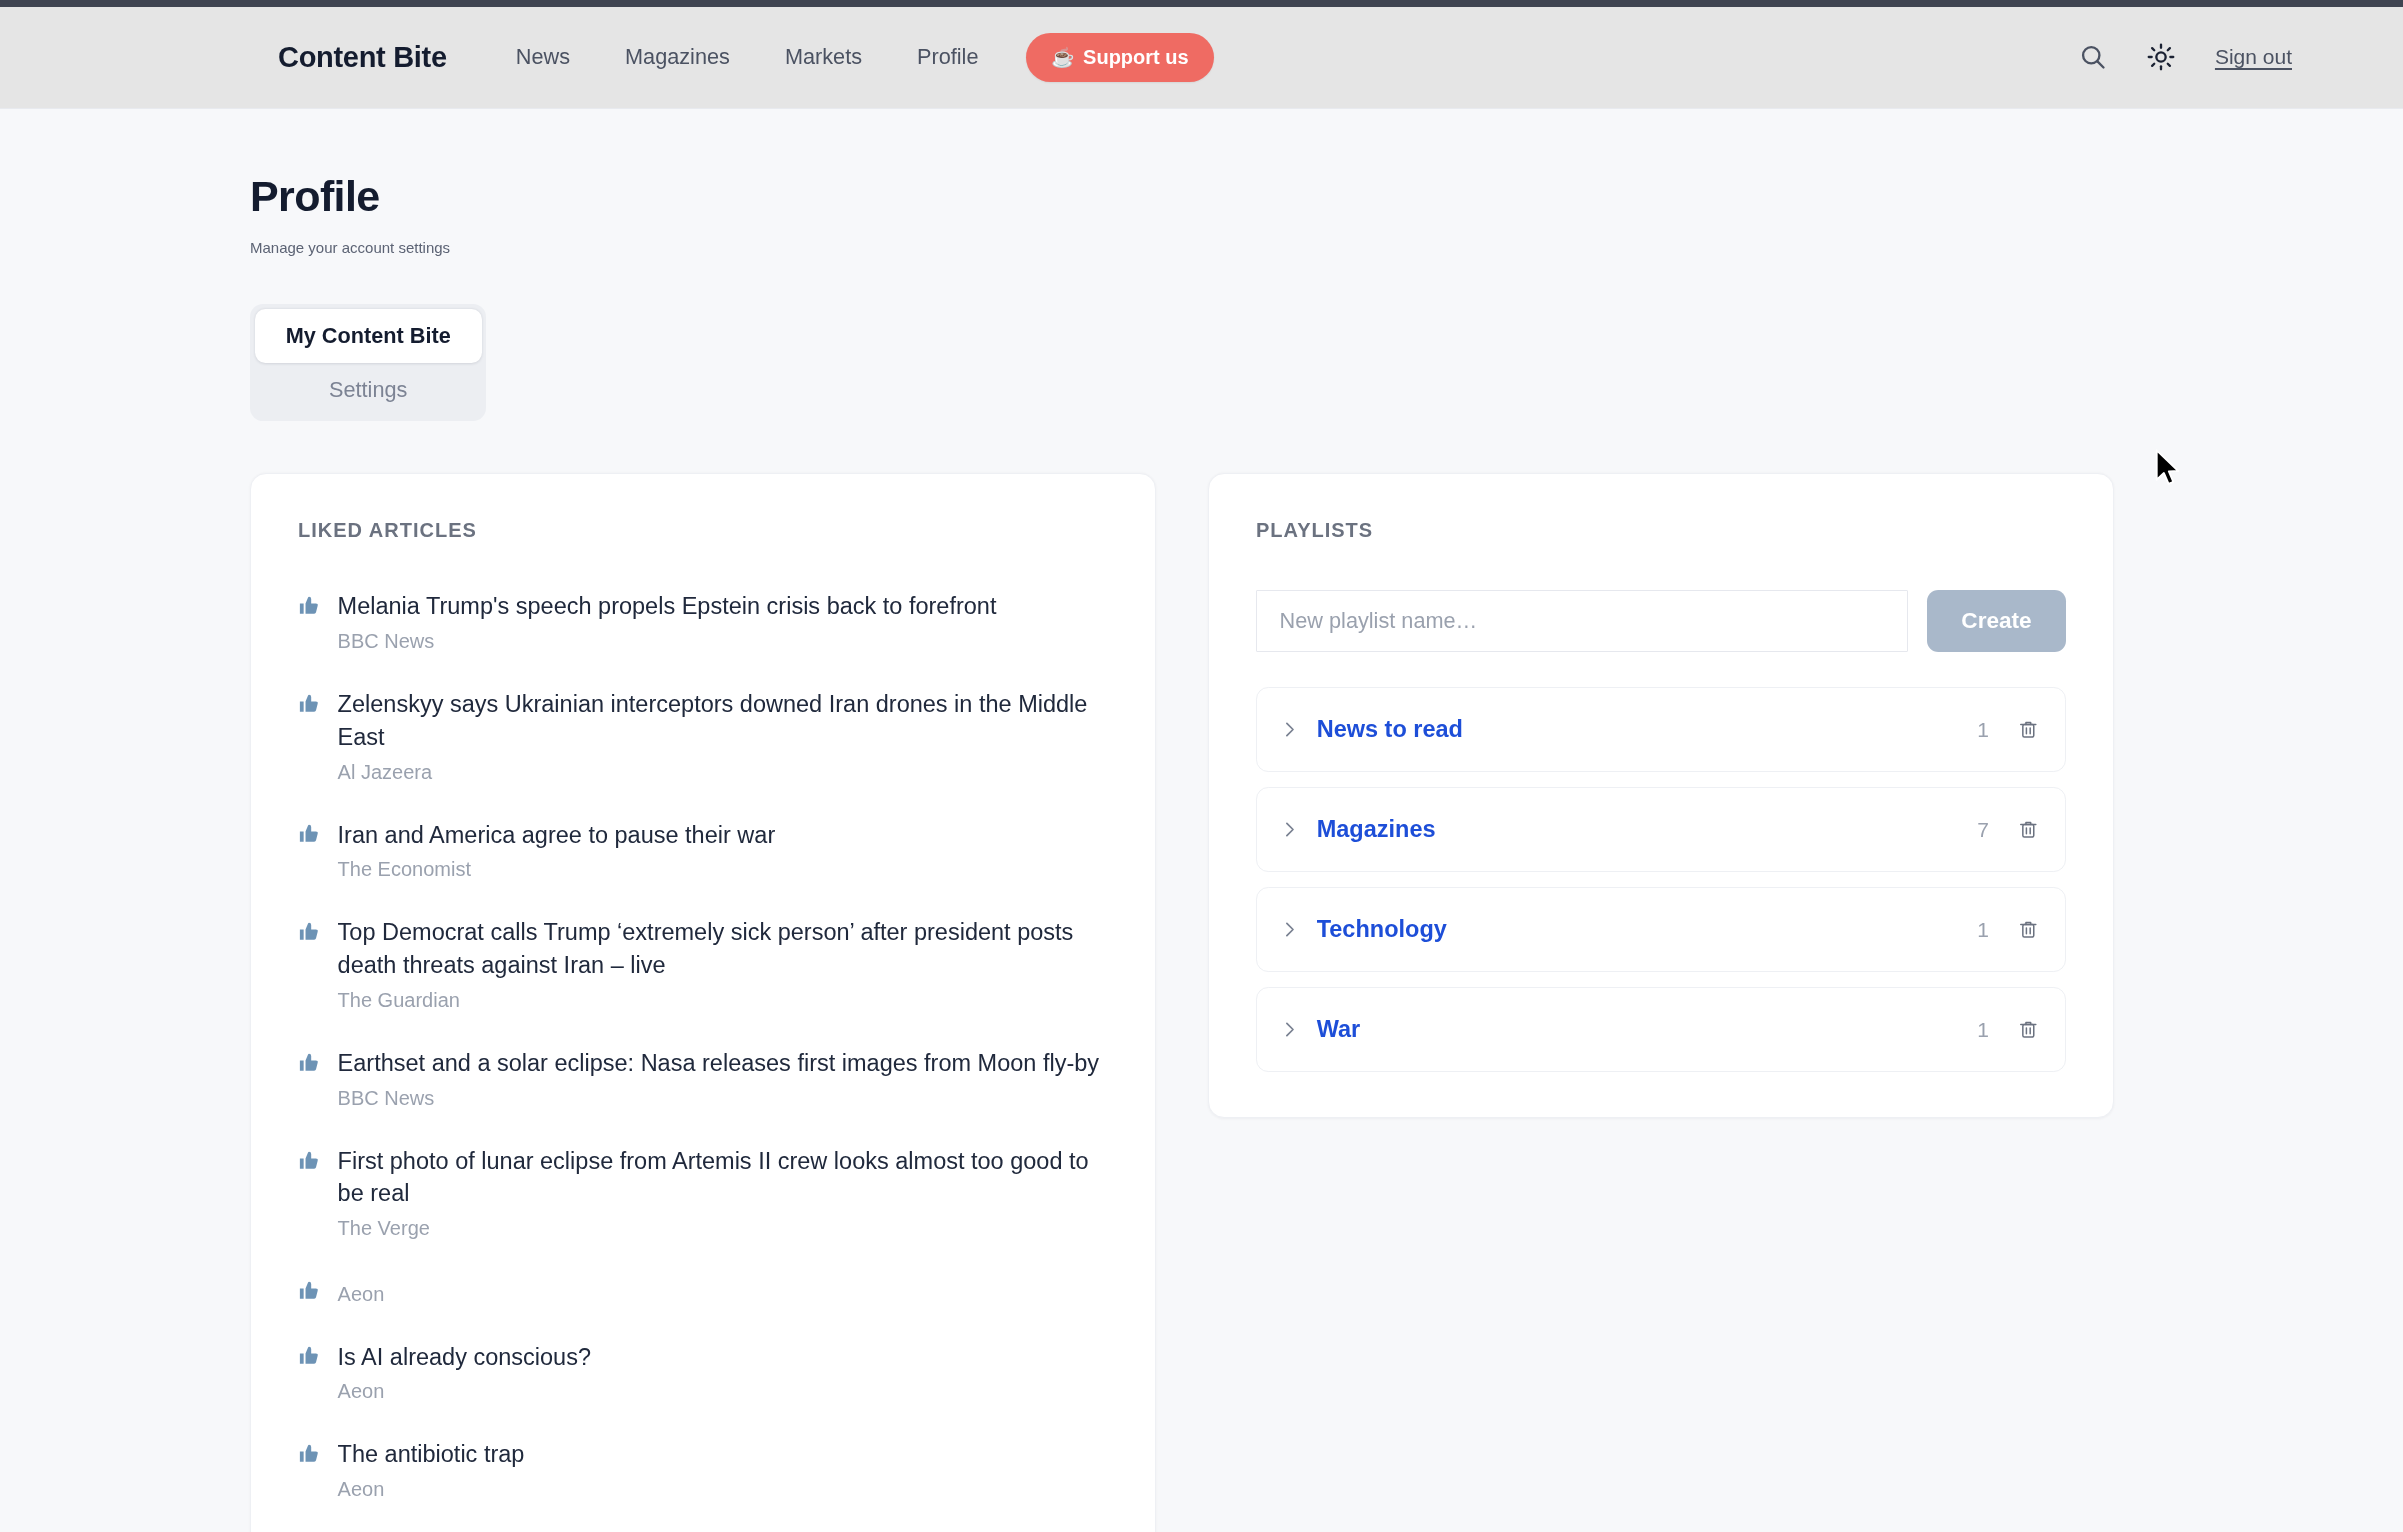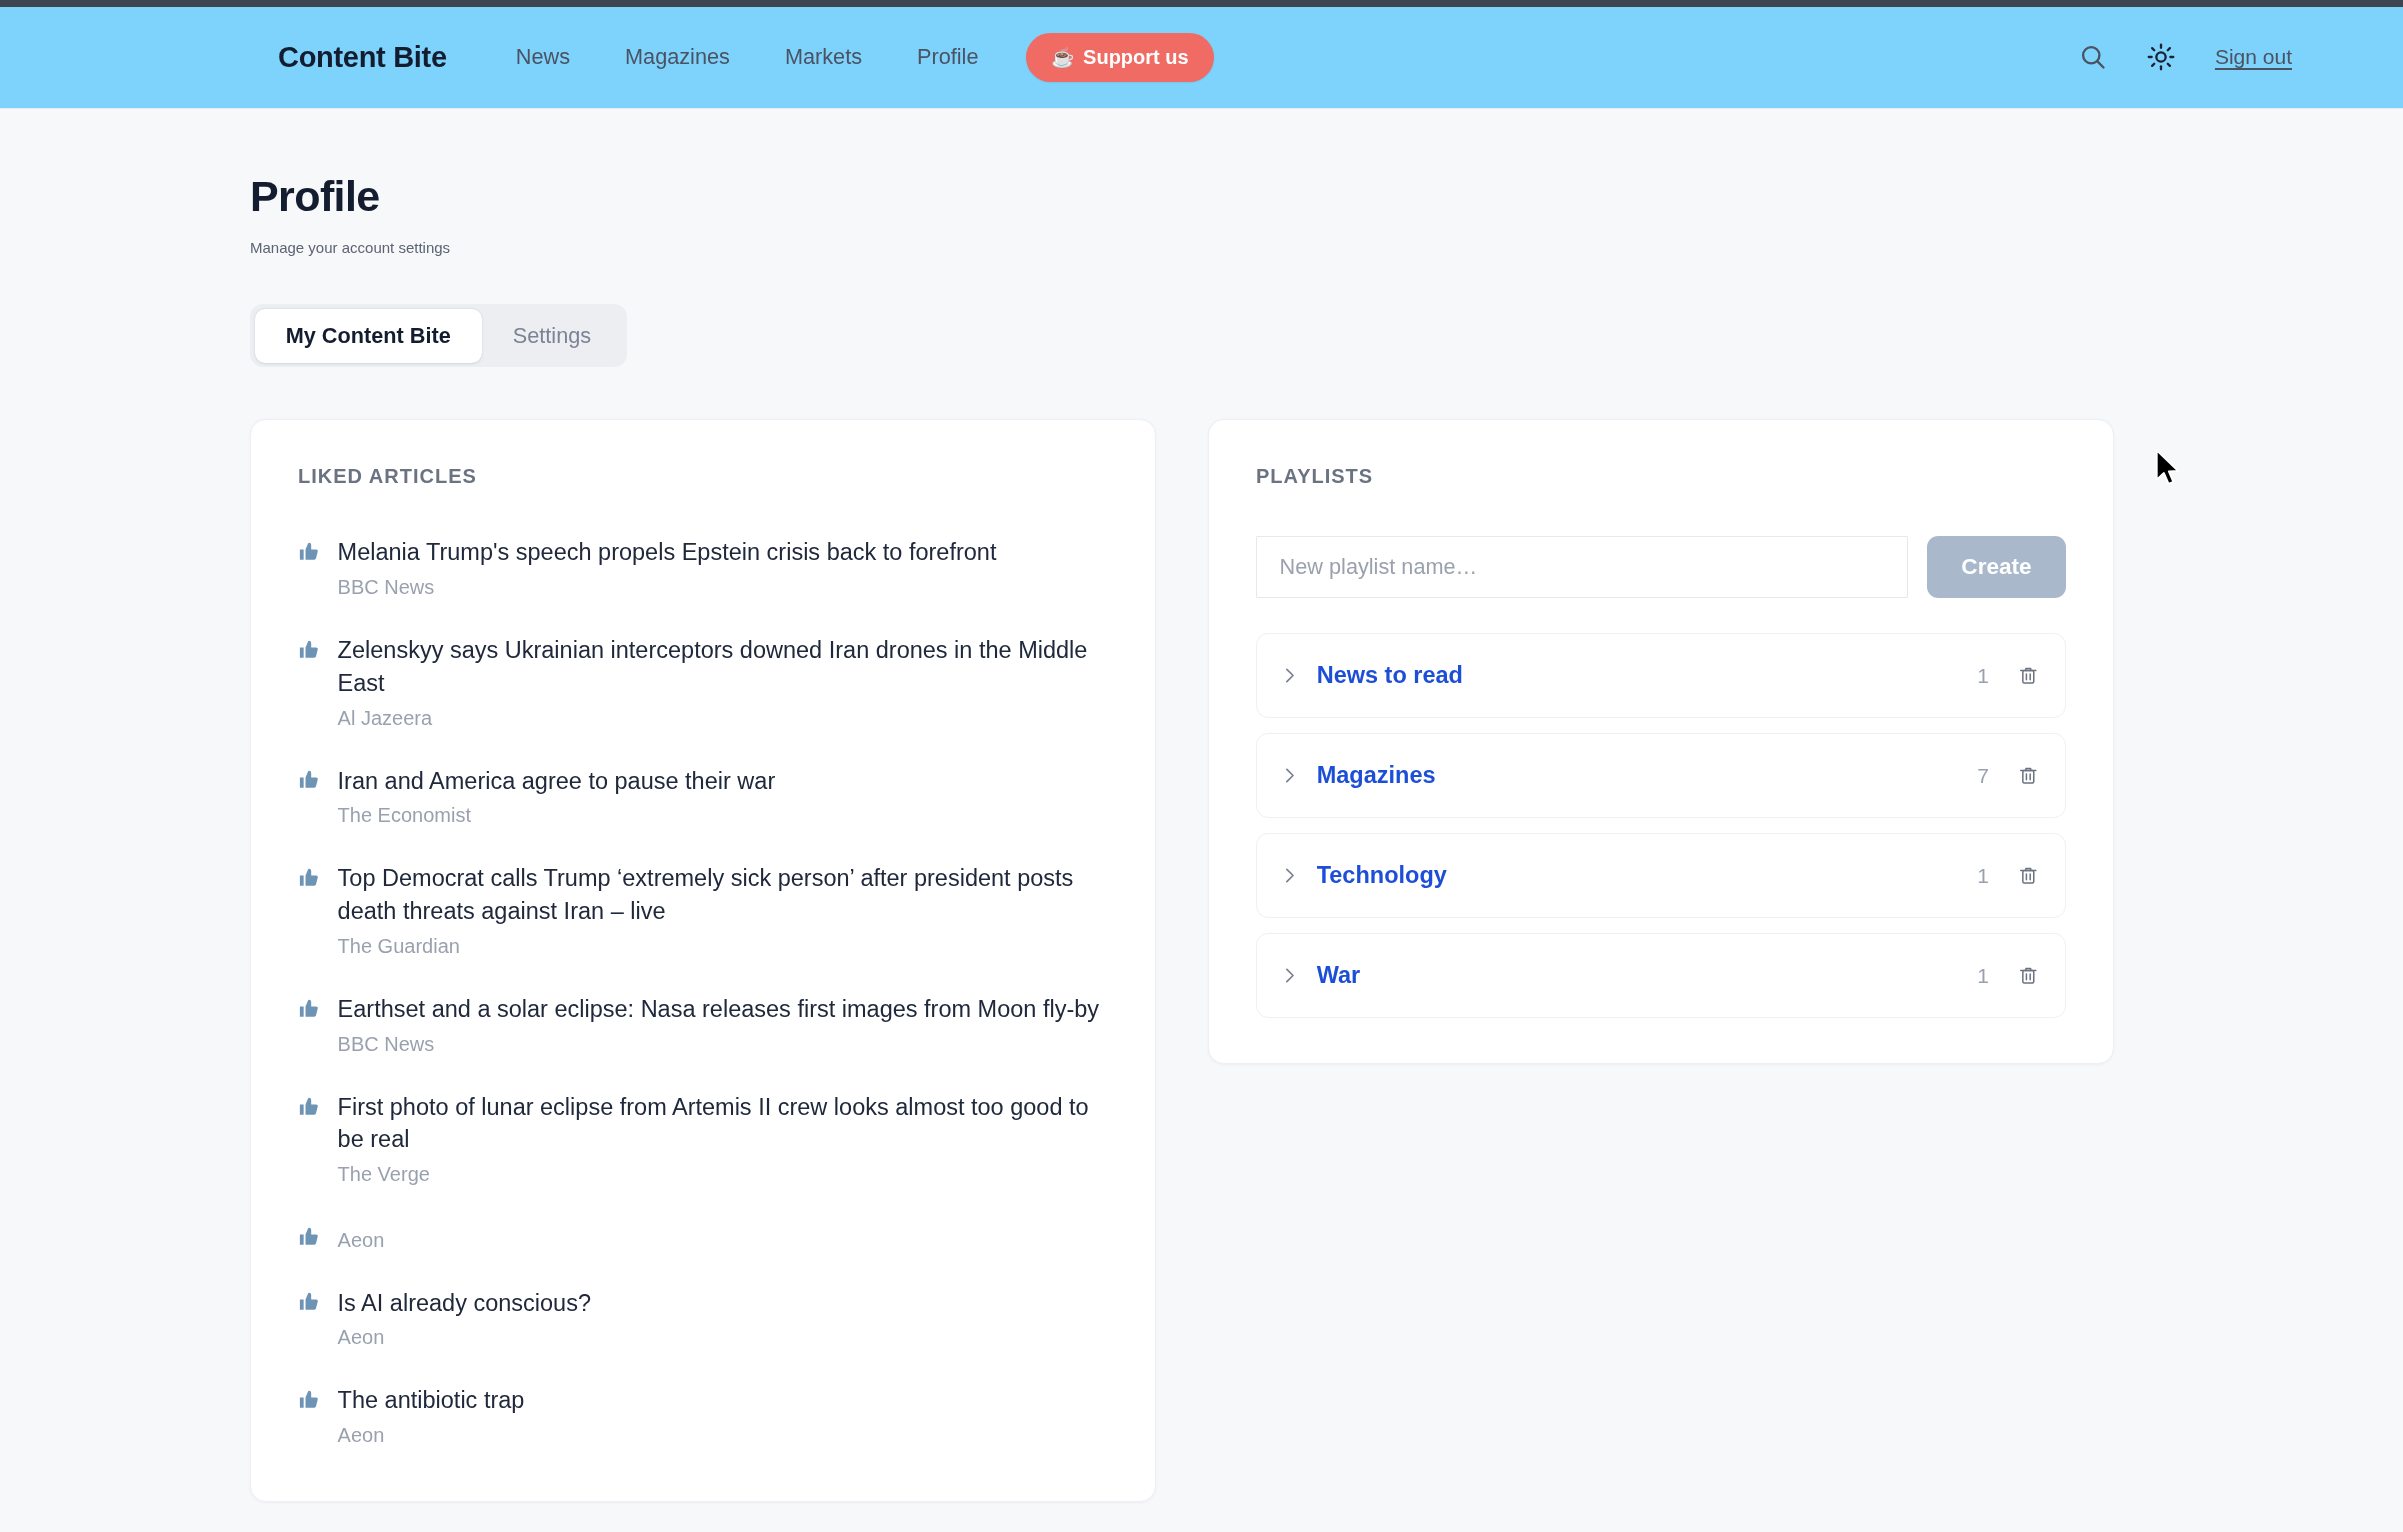--- a/index.html
+++ b/index.html
@@ -21,21 +21,21 @@
   
   .top-strip {
     height: 6.6px;
     background: #3f4451;
     width: 100%;
   }
 
   
   .navbar {
     height: 102px;
-    background: #7dd3fc;
+    background: #e5e5e5;
     border-bottom: 0.9px solid #e8eaef;
     display: flex;
     align-items: center;
     padding: 0 111px 0 278px;
     position: relative;
   }
 
   .brand {
     font-size: 29px;
     font-weight: 700;
@@ -127,20 +127,21 @@
     color: #5c6374;
   }
 
   
   .tabs {
     margin-top: 48px;
     display: inline-flex;
     background: #eceef2;
     border-radius: 13px;
     padding: 4.7px;
+    flex-direction: column;
   }
 
   .tab {
     font-size: 21.7px;
     font-family: "Liberation Sans", sans-serif;
     border: none;
     background: transparent;
     color: #7c8394;
     padding: 14px 31px;
     border-radius: 10.4px;

